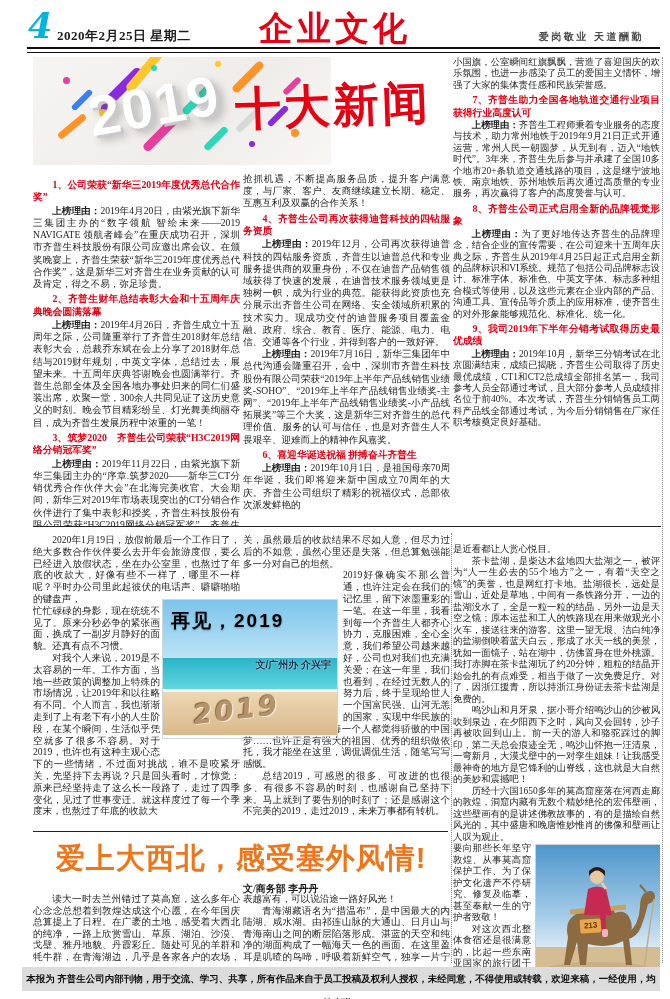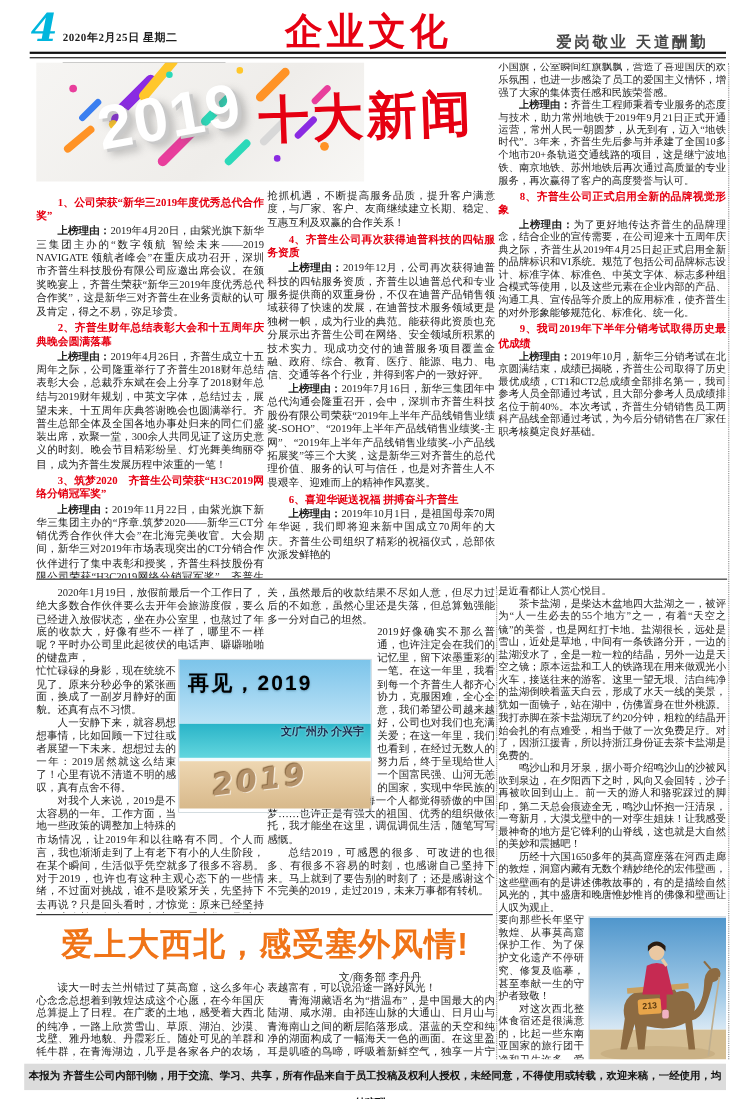--- a/index.html
+++ b/index.html
@@ -1,23 +1,23 @@
 <!DOCTYPE html>
 <html><head>
 <meta charset="utf-8">
 <style>
   *{margin:0;padding:0;box-sizing:border-box}
   html,body{width:670px;height:999px;background:#fff}
   body{font-family:"Liberation Serif","DejaVu Serif",serif;color:#1d1d1d;position:relative;overflow:hidden}
   .abs{position:absolute}
   
   .pagenum{left:28px;top:8px;font-family:"DejaVu Serif",serif;font-style:italic;font-weight:700;font-size:35px;color:#00b6dd;line-height:1}
-  .dateline{left:57px;top:27px;font-size:10px;font-weight:700;letter-spacing:.5px;border-bottom:1.5px solid #1a1a1a;padding-bottom:16px;width:148px}
+  .dateline{left:57px;top:27px;font-size:13px;font-weight:700;letter-spacing:.5px;border-bottom:1.5px solid #1a1a1a;padding-bottom:16px;width:148px}
   .section-title{left:0;width:670px;top:6px;text-align:center;color:#e60012;font-size:34px;font-weight:900;letter-spacing:4px;font-family:"Liberation Sans",sans-serif}
-  .slogan{right:26px;top:30px;font-size:14px;font-weight:700;letter-spacing:2.5px;color:#4a4a4a;font-family:"Liberation Sans",sans-serif}
+  .slogan{right:26px;top:30px;font-size:10px;font-weight:700;letter-spacing:2.5px;color:#4a4a4a;font-family:"Liberation Sans",sans-serif}
   .rule2{left:27px;width:633px;top:47px;height:6px;border-top:2.5px solid #101010;border-bottom:1.2px solid #101010}
   
   .banner-art{left:33px;top:57px;width:298px;height:108px;background:linear-gradient(135deg,#f6f5f3 0%,#efedea 60%,#f8f7f5 100%);overflow:hidden}
   .banner-art i{position:absolute;display:block;border-radius:99px}
   .banner-year{left:55px;top:16px;font-family:"Liberation Sans",sans-serif;font-weight:900;font-size:56px;color:#fff;transform:rotate(-10deg);text-shadow:3px 3px 0 #c9c9c9,6px 6px 8px rgba(90,90,90,.4);letter-spacing:2px}
   .banner-headline{left:235px;top:82px;width:225px;font-family:"Liberation Sans",sans-serif;font-weight:900;font-size:46px;color:#e60012;letter-spacing:3px;transform:rotate(-2deg);z-index:3;line-height:1}
   
   .ncol{width:207px;font-size:9.6px;line-height:12.2px;text-align:justify;overflow:hidden}
   .ncol p{text-indent:2em}
   .ncol p.cont{text-indent:0}
@@ -35,21 +35,21 @@
   .spacer-l{float:left;width:100px;height:142px}
   .beach{left:163px;top:600px;width:174px;height:138px;z-index:5;box-shadow:0 0 0 1px #cfd8dd}
   .bi-sky{height:58px;background:linear-gradient(#7cc4ea,#bde3f6)}
   .bi-sea{height:34px;background:linear-gradient(#2ab4c8,#62d6de);border-bottom:3px solid #f2fbfd}
   .bi-sand{height:43px;background:linear-gradient(#eed7b2,#d8b98b)}
   .bi-title{position:absolute;left:8px;top:8px;color:#000000;font-family:"Liberation Sans",sans-serif;font-weight:900;font-size:19px;letter-spacing:2px;text-shadow:0 1px 2px rgba(0,60,90,.35)}
   .bi-byline{position:absolute;right:6px;top:58px;color:#16294d;font-family:"Liberation Sans",sans-serif;font-weight:700;font-size:10px;text-shadow:0 0 2px rgba(255,255,255,.8)}
   .bi-sandtext{position:absolute;left:30px;top:94px;color:#b4926a;font-family:"DejaVu Sans",sans-serif;font-style:italic;font-weight:700;font-size:27px;transform:rotate(-7deg);text-shadow:1px 1px 0 rgba(255,255,255,.6),-1px -1px 1px #8a6a44;letter-spacing:3px}
   
   .nw-title{left:33px;top:839px;width:416px;text-align:center;color:#f07418;font-family:"Liberation Sans",sans-serif;font-weight:900;font-size:29px;letter-spacing:1px}
-  .nw-byline{left:243px;top:882px;width:205px;text-align:center;font-weight:400;font-size:10px}
+  .nw-byline{left:243px;top:882px;width:205px;text-align:left;font-weight:700;font-size:10px}
   .bcol{width:207px;font-size:9.6px;line-height:11.6px;text-align:justify;overflow:hidden}
   .bcol p{text-indent:2em}
   .bcol p.cont{text-indent:0}
   
   .camel{float:right;width:124px;height:144px;margin:2px 0 2px 5px;position:relative;box-shadow:0 0 0 1px #c8d2d8}
   .camel svg{display:block;width:100%;height:100%}
   .camel-tag{position:absolute;left:44px;top:74px;background:#e8a54a;color:#5a3a10;font-family:"Liberation Sans",sans-serif;font-weight:700;font-size:8px;padding:1px 4px;border-radius:2px;transform:rotate(-4deg)}
   
   .footer{left:22px;top:967px;width:638px;height:24px;background:#dcdcdc;text-align:center;line-height:24px;font-family:"Liberation Sans",sans-serif;font-weight:700;font-size:9.5px;color:#111}
 </style>
@@ -99,37 +99,37 @@
     <p class="cont"><span>抢抓机遇，不断提高服务品质，提升客户满意度，与厂家、客户、友商继续建立长期、稳定、互惠互利及双赢的合作关系！</span></p>
     <h3>4、齐普生公司再次获得迪普科技的四钻服务资质</h3>
     <p><b class="lead">上榜理由：</b><span>2019年12月，公司再次获得迪普科技的四钻服务资质，齐普生以迪普总代和专业服务提供商的双重身份，不仅在迪普产品销售领域获得了快速的发展，在迪普技术服务领域更是独树一帜，成为行业的典范。能获得此资质也充分展示出齐普生公司在网络、安全领域所积累的技术实力。现成功交付的迪普服务项目覆盖金融、政府、综合、教育、医疗、能源、电力、电信、交通等各个行业，并得到客户的一致好评。</span></p>
     <p><b class="lead">上榜理由：</b><span>2019年7月16日，新华三集团年中总代沟通会隆重召开，会中，深圳市齐普生科技股份有限公司荣获“2019年上半年产品线销售业绩奖-SOHO”、“2019年上半年产品线销售业绩奖-主网”、“2019年上半年产品线销售业绩奖-小产品线拓展奖”等三个大奖，这是新华三对齐普生的总代理价值、服务的认可与信任，也是对齐普生人不畏艰辛、迎难而上的精神作风嘉奖。</span></p>
     <h3>6、喜迎华诞送祝福 拼搏奋斗齐普生</h3>
     <p><b class="lead">上榜理由：</b><span>2019年10月1日，是祖国母亲70周年华诞，我们即将迎来新中国成立70周年的大庆。齐普生公司组织了精彩的祝福仪式，总部依次派发鲜艳的</span></p>
   </div>
 
   <div class="abs ncol" id="col3-news" style="left:453px;top:57px;height:464px">
     <p class="cont"><span>小国旗，公室瞬间红旗飘飘，营造了喜迎国庆的欢乐氛围，也进一步感染了员工的爱国主义情怀，增强了大家的集体责任感和民族荣誉感。</span></p>
+    <h3>7、齐普生助力全国各地轨道交通行业项目　获得行业高度认可</h3>
     <p><b class="lead">上榜理由：</b><span>齐普生工程师秉着专业服务的态度与技术，助力常州地铁于2019年9月21日正式开通运营，常州人民一朝圆梦，从无到有，迈入“地铁时代”。3年来，齐普生先后参与并承建了全国10多个地市20+条轨道交通线路的项目，这是继宁波地铁、南京地铁、苏州地铁后再次通过高质量的专业服务，再次赢得了客户的高度赞誉与认可。</span></p>
     <h3>8、齐普生公司正式启用全新的品牌视觉形象</h3>
     <p><b class="lead">上榜理由：</b><span>为了更好地传达齐普生的品牌理念，结合企业的宣传需要，在公司迎来十五周年庆典之际，齐普生从2019年4月25日起正式启用全新的品牌标识和VI系统。规范了包括公司品牌标志设计、标准字体、标准色、中英文字体、标志多种组合模式等使用，以及这些元素在企业内部的产品、沟通工具、宣传品等介质上的应用标准，使齐普生的对外形象能够规范化、标准化、统一化。</span></p>
     <h3>9、我司2019年下半年分销考试取得历史最优成绩</h3>
     <p><b class="lead">上榜理由：</b><span>2019年10月，新华三分销考试在北京圆满结束，成绩已揭晓，齐普生公司取得了历史最优成绩，CT1和CT2总成绩全部排名第一，我司参考人员全部通过考试，且大部分参考人员成绩排名位于前40%。本次考试，齐普生分销销售员工两科产品线全部通过考试，为今后分销销售在厂家任职考核奠定良好基础。</span></p>
   </div>
 
   <div class="abs hrule" style="left:33px;top:526px;width:628px"></div>
   <div class="abs hrule" style="left:33px;top:831px;width:415px"></div>
   <div class="abs vdot" style="left:451px;top:533px;height:430px"></div>
   <div class="abs vdot" style="left:662px;top:57px;height:906px"></div>
 
   <div class="abs ecol" style="left:33px;top:534px;height:296px">
     <p>2020年1月19日，放假前最后一个工作日了，绝大多数合作伙伴要么去开年会旅游度假，要么已经进入放假状态，坐在办公室里，也熬过了年底的收款大，好像有些不一样了，哪里不一样呢？平时办公司里此起彼伏的电话声、噼噼啪啪的键盘声，</p>
     <div class="spacer-r"></div>
     <p class="cont">忙忙碌碌的身影，现在统统不见了。原来分秒必争的紧张画面，换成了一副岁月静好的面貌。还真有点不习惯。</p>
-    <p>人一安静下来，就容易想想事情，比如回顾一下过往或者展望一下未来。想想过去的一年：2019居然就这么结束了！心里有说不清道不明的感叹，真有点舍不得。</p>
     <p>对我个人来说，2019是不太容易的一年。工作方面，当地一些政策的调整加上特殊的市场情况，让2019年和以往略有不同。个人而言，我也渐渐走到了上有老下有小的人生阶段，在某个瞬间，生活似乎凭空就多了很多不容易。对于2019，也许也有这种主观心态下的一些情绪，不过面对挑战，谁不是咬紧牙关，先坚持下去再说？只是回头看时，才惊觉：原来已经坚持走了这么长一段路了，走过了四季变化，见过了世事变迁。就这样度过了每一个季度末，也熬过了年底的收款大</p>
   </div>
 
   <div class="abs ecol" style="left:243px;top:534px;height:296px">
     <p class="cont">关，虽然最后的收款结果不尽如人意，但尽力过后的不如意，虽然心里还是失落，但总算勉强能多一分对自己的坦然。</p>
     <div class="spacer-l"></div>
     <p class="cont">2019好像确实不那么普通，也许注定会在我们的记忆里，留下浓墨重彩的一笔。在这一年里，我看到每一个齐普生人都齐心协力，克服困难，全心全意，我们希望公司越来越好，公司也对我们也充满关爱；在这一年里，我们也看到，在经过无数人的努力后，终于呈现给世人一个国富民强、山河无恙的国家，实现中华民族的伟大复兴，是让我们每一个人都觉得骄傲的中国梦……也许正是有强大的祖国、优秀的组织做依托，我才能坐在这里，调侃调侃生活，随笔写写感慨。</p>
     <p>总结2019，可感恩的很多、可改进的也很多、有很多不容易的时刻，也感谢自己坚持下来。马上就到了要告别的时刻了；还是感谢这个不完美的2019，走过2019，未来万事都有转机。</p>
 
   </div>
@@ -146,21 +146,21 @@
   <div class="abs nw-title">爱上大西北，感受塞外风情!</div>
   <div class="abs nw-byline">文/商务部  李丹丹</div>
   <div class="abs bcol" style="left:33px;top:893px;height:70px">
     <p>读大一时去兰州错过了莫高窟，这么多年心心念念总想着到敦煌达成这个心愿，在今年国庆总算提上了日程。在广袤的土地，感受着大西北的纯净，一路上欣赏雪山、草原、湖泊、沙漠、戈壁、雅丹地貌、丹霞彩丘。随处可见的羊群和牦牛群，在青海湖边，几乎是各家各户的农场，谁家的头羊和牦牛越多就代</p>
   </div>
   <div class="abs bcol" style="left:243px;top:893px;height:70px">
     <p class="cont">表越富有，可以说沿途一路好风光！</p>
     <p>青海湖藏语名为“措温布”，是中国最大的内陆湖、咸水湖。由祁连山脉的大通山、日月山与青海南山之间的断层陷落形成。湛蓝的天空和纯净的湖面构成了一幅海天一色的画面。在这里盈耳是叽喳的鸟啼，呼吸着新鲜空气，独享一片宁静，不管是远观还</p>
   </div>
 
-  <div class="abs bcol" style="left:453px;top:533px;height:430px;font-size:9.4px;line-height:11.5px">
+  <div class="abs bcol" style="left:453px;top:544px;height:430px;font-size:9.4px;line-height:11.5px">
     <p class="cont">是近看都让人赏心悦目。</p>
     <p>茶卡盐湖，是柴达木盆地四大盐湖之一，被评为“人一生必去的55个地方”之一，有着“天空之镜”的美誉，也是网红打卡地。盐湖很长，远处是雪山，近处是草地，中间有一条铁路分开，一边的盐湖没水了，全是一粒一粒的结晶，另外一边是天空之镜；原本运盐和工人的铁路现在用来做观光小火车，接送往来的游客。这里一望无垠、洁白纯净的盐湖倒映着蓝天白云，形成了水天一线的美景，犹如一面镜子，站在湖中，仿佛置身在世外桃源。我打赤脚在茶卡盐湖玩了约20分钟，粗粒的结晶开始会扎的有点难受，相当于做了一次免费足疗。对了，因浙江援青，所以持浙江身份证去茶卡盐湖是免费的。</p>
     <p>鸣沙山和月牙泉，据小哥介绍鸣沙山的沙被风吹到泉边，在夕阳西下之时，风向又会回转，沙子再被吹回到山上。前一天的游人和骆驼踩过的脚印，第二天总会痕迹全无，鸣沙山怀抱一汪清泉，一弯新月，大漠戈壁中的一对孪生姐妹！让我感受最神奇的地方是它锋利的山脊线，这也就是大自然的美妙和震撼吧！</p>
     <p>历经十六国1650多年的莫高窟座落在河西走廊的敦煌，洞窟内藏有无数个精妙绝伦的宏伟壁画，这些壁画有的是讲述佛教故事的，有的是描绘自然风光的，其中盛唐和晚唐惟妙惟肖的佛像和壁画让人叹为观止。</p>
     <div class="camel">
       <svg viewBox="0 0 124 144">
         <defs>
           <linearGradient id="sky" x1="0" y1="0" x2="0" y2="1">
             <stop offset="0" stop-color="#4f96cc"></stop>
               <stop offset="0.7" stop-color="#a5cce8"></stop>

